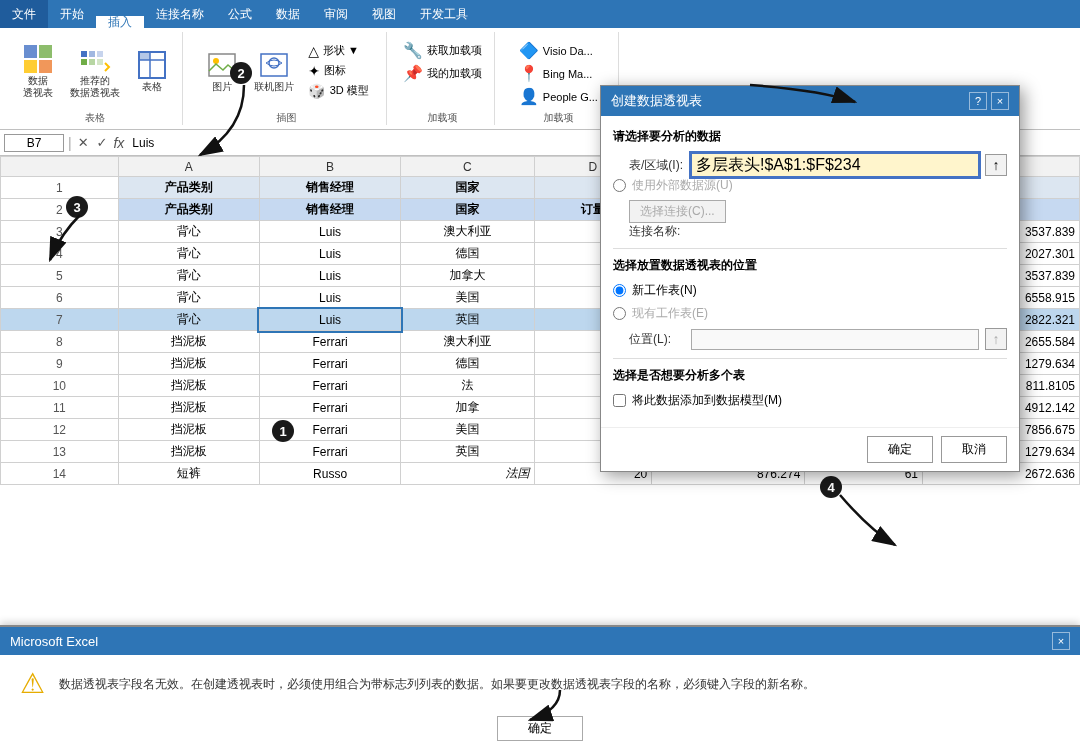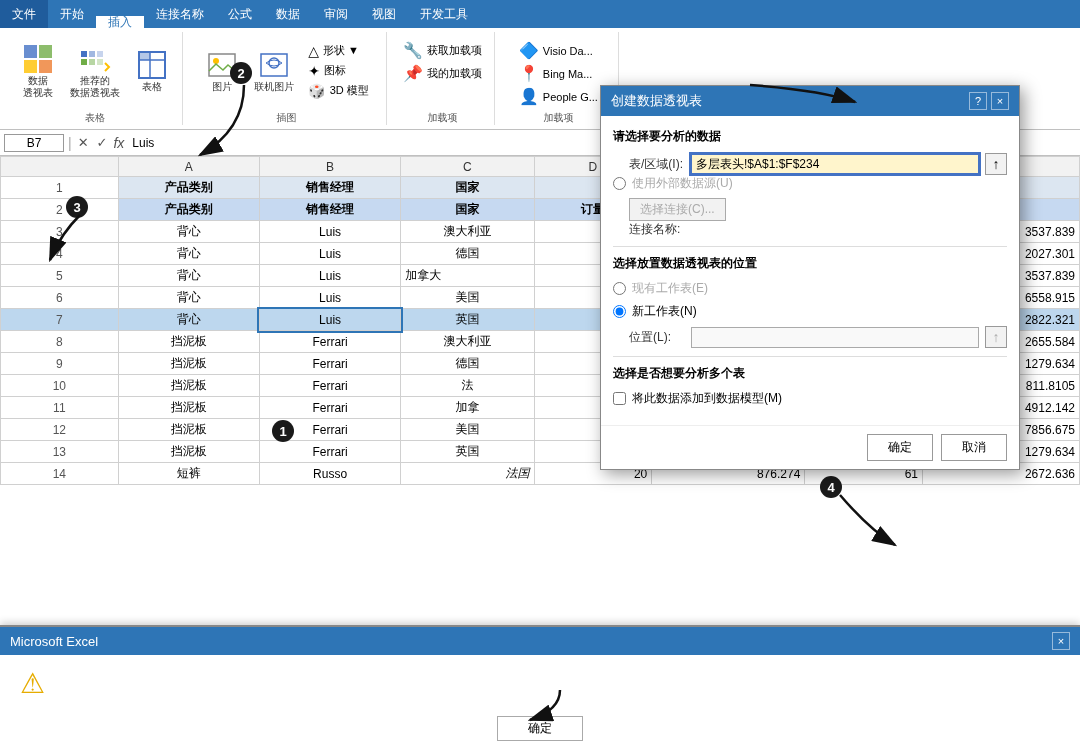--- a/index.html
+++ b/index.html
@@ -229,21 +229,21 @@
     }
     .dialog-row label {
       min-width: 56px;
       color: #333;
     }
     .table-range-input {
       flex: 1;
       border: 1px solid #4472c4;
       padding: 2px 4px;
       background: #fff5cc;
-      font-size: 12px;
+      font-size: 16px;
       outline: 2px solid #4472c4;
     }
     .dialog-select-btn {
       width: 22px;
       height: 22px;
       border: 1px solid #999;
       background: #f2f2f2;
       cursor: pointer;
       font-size: 14px;
       display: flex; align-items: center; justify-content: center;
@@ -594,21 +594,21 @@
             <td style="text-align:center;">德国</td>
             <td style="text-align:right;">25</td>
             <td style="text-align:right;">993.775</td>
             <td style="text-align:right;">51</td>
             <td style="text-align:right;">2027.301</td>
           </tr>
           <tr>
             <td class="row-header">5</td>
             <td style="text-align:center;">背心</td>
             <td style="text-align:center;">Luis</td>
-            <td style="margin-top:34px;">加拿大</td>
+            <td style="text-align:center;margin-top:34px;">加拿大</td>
             <td style="text-align:right;">37</td>
             <td style="text-align:right;">1470.787</td>
             <td style="text-align:right;">89</td>
             <td style="text-align:right;">3537.839</td>
           </tr>
           <tr>
             <td class="row-header">6</td>
             <td style="text-align:center;">背心</td>
             <td style="text-align:center;">Luis</td>
             <td style="text-align:center;">美国</td>
@@ -730,26 +730,26 @@
       <div class="dialog-row">
         <label class="disabled-text">连接名称:</label>
       </div>
 
 
       <hr class="dialog-divider">
 
       <div class="dialog-section-title">选择放置数据透视表的位置</div>
 
       <div class="dialog-option">
+        <input type="radio" name="place-location" checked="" style="">
+        <label>新工作表(N)</label>
+      </div>
+      <div class="dialog-option">
         <input type="radio" name="place-location" style="">
         <label class="disabled-text">现有工作表(E)</label>
-      </div>
-      <div class="dialog-option">
-        <input type="radio" name="place-location" checked="" style="">
-        <label>新工作表(N)</label>
       </div>
       <div class="dialog-row">
         <label class="disabled-text">位置(L):</label>
         <input type="text" style="flex: 1 1 0%; border: 1px solid rgb(170, 170, 170); padding: 2px 4px; background: rgb(249, 249, 249);" value="">
         <button class="dialog-select-btn" style="color:#aaa;">↑</button>
       </div>
 
       <hr class="dialog-divider">
 
       <div class="dialog-section-title">选择是否想要分析多个表</div>
@@ -764,20 +764,21 @@
     </div>
   </div>
 
   <div class="msgbox">
     <div class="msgbox-title-bar">
       <span>Microsoft Excel</span>
       <button class="msgbox-close">×</button>
     </div>
     <div class="msgbox-body">
       <span class="msgbox-icon">⚠</span>
+      <span class="msgbox-text">数据透视表字段名无效。在创建透视表时，必须使用组合为带标志列列表的数据。如果要更改数据透视表字段的名称，必须键入字段的新名称。</span>
     </div>
     <div class="msgbox-footer">
       <button class="msgbox-ok-btn">确定</button>
     </div>
   </div>
 
   <div class="badge" style="top:420px;left:272px;">1</div>
   <div class="badge" style="top:62px;left:230px;">2</div>
   <div class="badge" style="top:196px;left:66px;">3</div>
   <div class="badge" style="top:476px;left:820px;">4</div>

